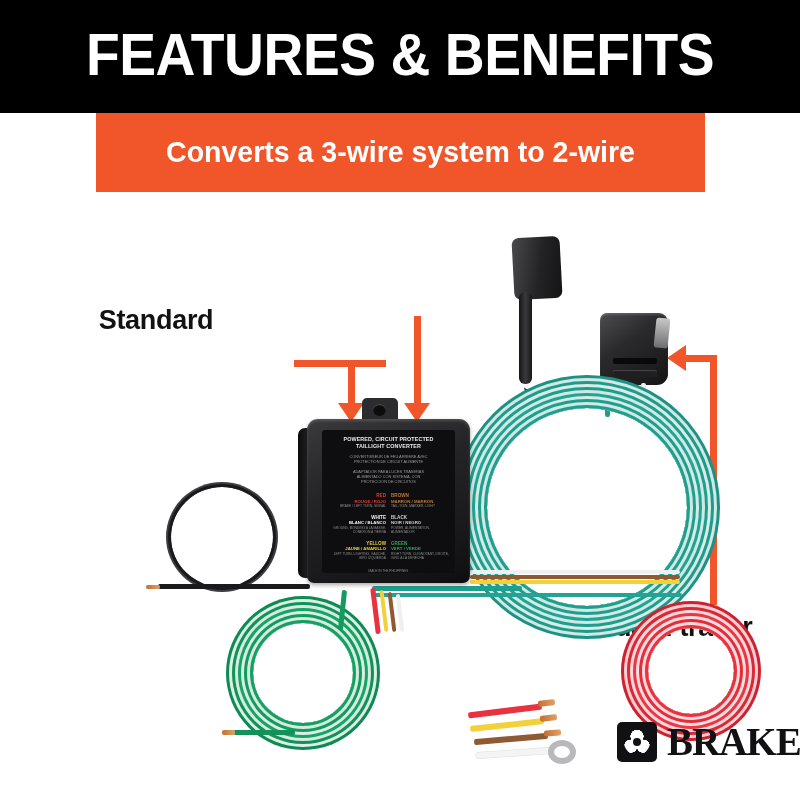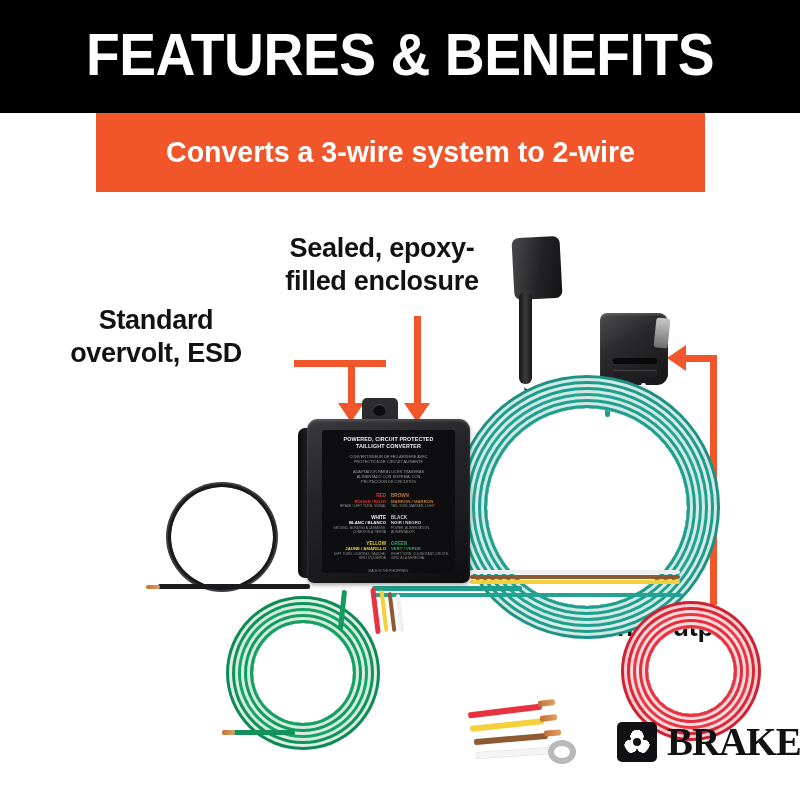--- a/index.html
+++ b/index.html
@@ -233,36 +233,31 @@
 <div id="stage">
 
   <div class="header-band"></div>
   <div class="header-title">FEATURES &amp; BENEFITS</div>
 
   <div class="subhead-band"></div>
   <div class="subhead-text">Converts a 3-wire system to 2-wire</div>
 
   <div class="callout" id="callout-left">
     <div>Standard</div>
-    <div>overvolt, ESD</div>
   </div>
 
   <div class="arrow-line" style="left:294px;top:360px;width:92px;height:7px;"></div>
   <div class="arrow-line" style="left:348px;top:360px;width:7px;height:45px;"></div>
   <div class="arrow-head ah-down" style="left:338px;top:403px;"></div>
 
-  <div class="callout" id="callout-top">
-    <div>Sealed, epoxy-</div>
-    <div>filled enclosure</div>
-  </div>
   <div class="arrow-line" style="left:414px;top:316px;width:7px;height:89px;"></div>
   <div class="arrow-head ah-down" style="left:404px;top:403px;"></div>
 
   <div class="callout" id="callout-right">
-    <div>wiring output</div>
+    <div>Standard trailer</div>
   </div>
   <div class="arrow-line" style="left:710px;top:355px;width:7px;height:250px;"></div>
   <div class="arrow-line" style="left:686px;top:355px;width:31px;height:7px;"></div>
   <div class="arrow-head ah-left" style="left:667px;top:345px;"></div>
 
   <div class="art" id="cap-body"></div>
   <div class="art" id="cap-strap"></div>
   <div class="art" id="cap-strap-bend"></div>
   <div class="art" id="conn-nub"></div>
   <div class="art" id="conn-body"></div>

